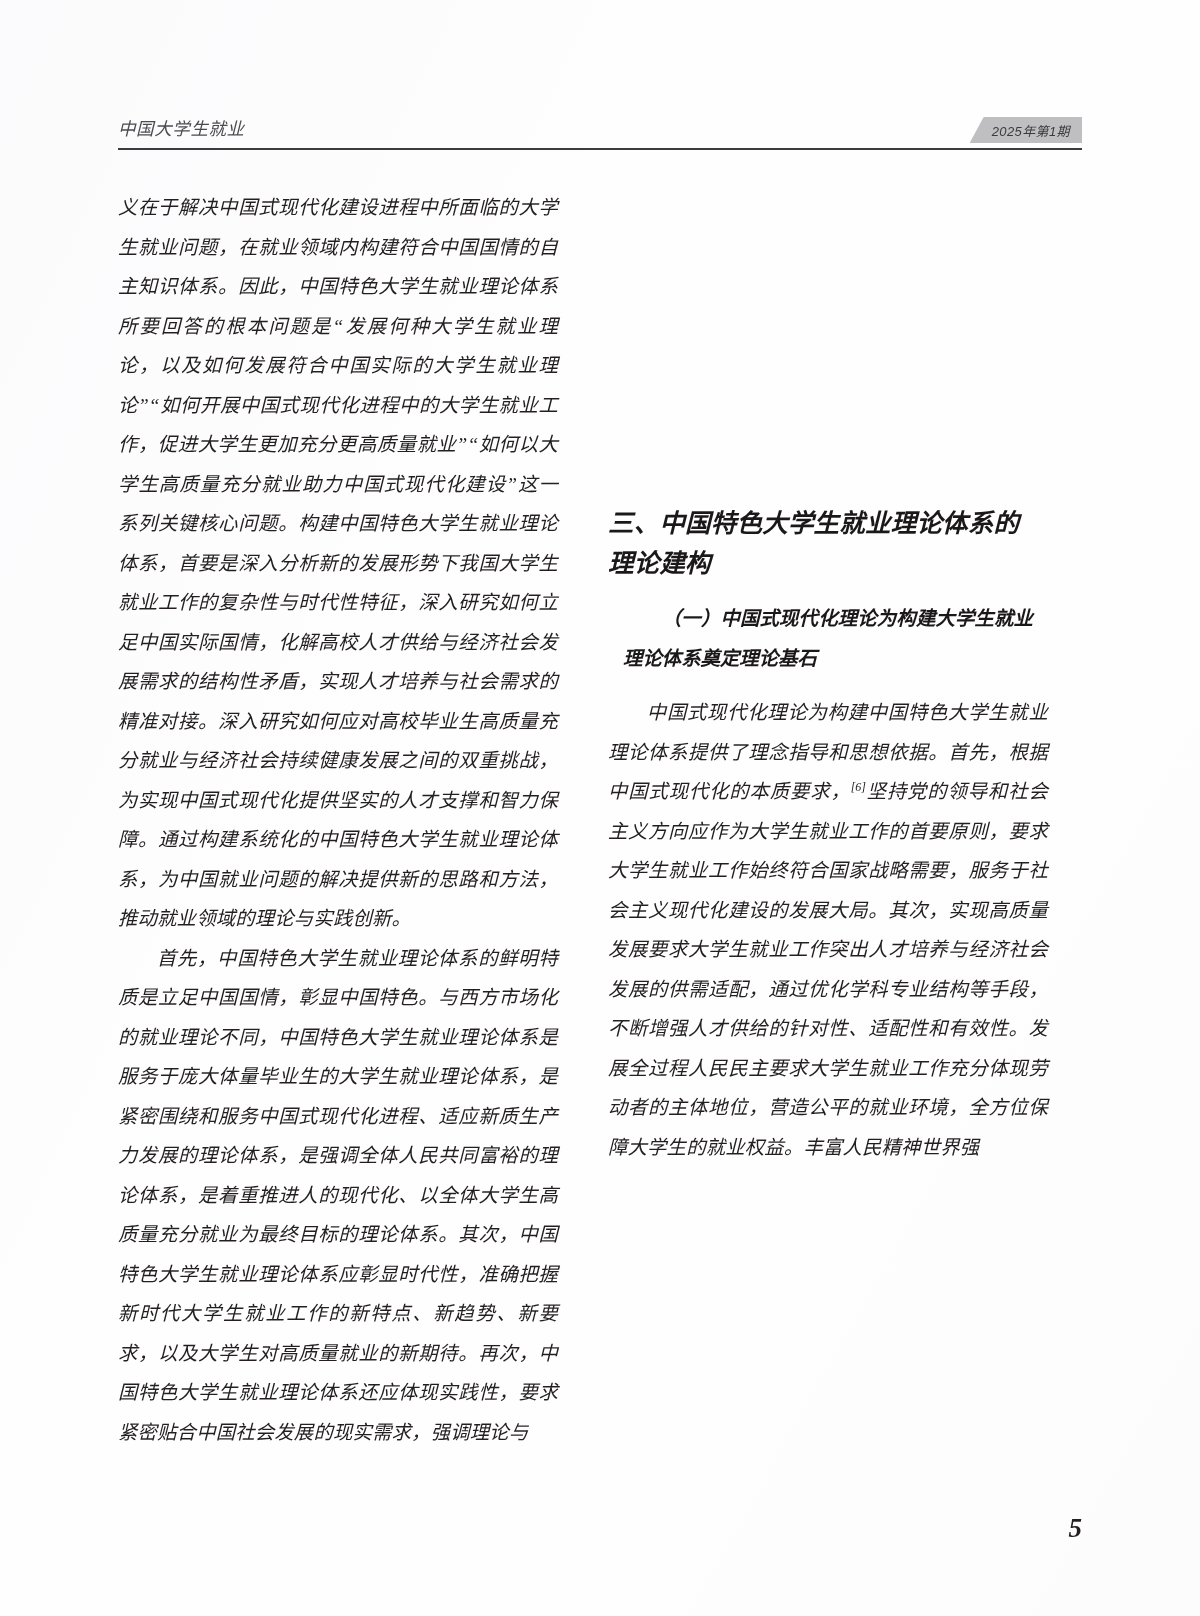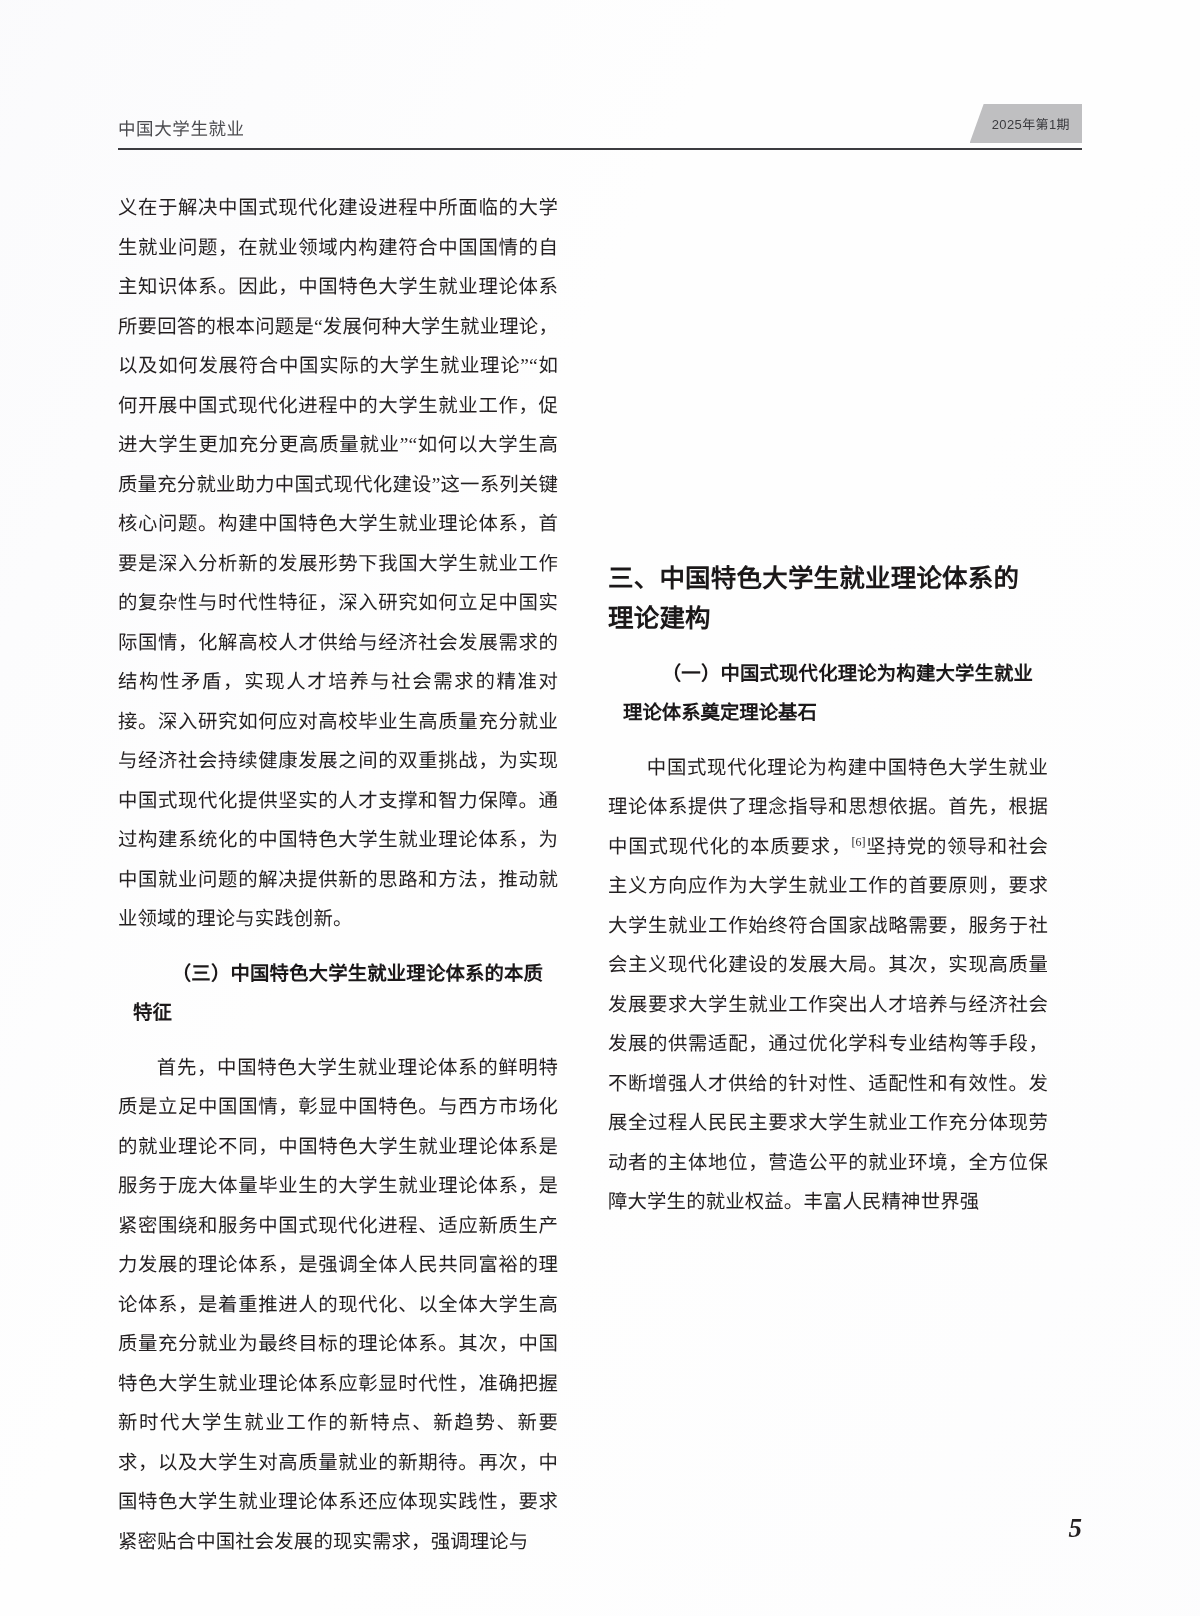--- a/index.html
+++ b/index.html
@@ -34,20 +34,21 @@
       linear-gradient(115deg, rgba(250,250,252,0.85) 0%, rgba(255,255,255,0) 38%),
       linear-gradient(300deg, rgba(252,252,253,0.8) 0%, rgba(255,255,255,0) 42%);
     pointer-events: none;
     z-index: 0;
   }
 
   .content {
     position: relative;
     z-index: 1;
     padding: 0 118px;
+    font-style: italic;
   }
 
   
   .header {
     position: relative;
     height: 58px;
     padding-top: 90px;
   }
 
   .header-title {
@@ -58,21 +59,21 @@
     font-size: 17.5px;
     letter-spacing: 0.6px;
     color: #4b4b4f;
     white-space: nowrap;
   }
 
   .issue-badge {
     position: absolute;
     right: 0;
     bottom: 5px;
-    height: 39px;
+    height: 26px;
     padding: 0 12px 0 22px;
     display: flex;
     align-items: center;
     background: #bfbfc1;
     color: #3b3b3f;
     font-family: "Liberation Sans", "DejaVu Sans", sans-serif;
     font-size: 13px;
     letter-spacing: 0.4px;
     white-space: nowrap;
     clip-path: polygon(14px 0, 100% 0, 100% 100%, 0 100%);
@@ -169,21 +170,20 @@
   </div>
 
   <div class="header-rule"></div>
 
   <div class="content">
     <div class="columns">
 
       <div class="col">
         <p class="body-text">义在于解决中国式现代化建设进程中所面临的大学生就业问题，在就业领域内构建符合中国国情的自主知识体系。因此，中国特色大学生就业理论体系所要回答的根本问题是“发展何种大学生就业理论，以及如何发展符合中国实际的大学生就业理论”“如何开展中国式现代化进程中的大学生就业工作，促进大学生更加充分更高质量就业”“如何以大学生高质量充分就业助力中国式现代化建设”这一系列关键核心问题。构建中国特色大学生就业理论体系，首要是深入分析新的发展形势下我国大学生就业工作的复杂性与时代性特征，深入研究如何立足中国实际国情，化解高校人才供给与经济社会发展需求的结构性矛盾，实现人才培养与社会需求的精准对接。深入研究如何应对高校毕业生高质量充分就业与经济社会持续健康发展之间的双重挑战，为实现中国式现代化提供坚实的人才支撑和智力保障。通过构建系统化的中国特色大学生就业理论体系，为中国就业问题的解决提供新的思路和方法，推动就业领域的理论与实践创新。</p>
 
-        <p class="sub-heading">（三）中国特色大学生就业理论体系的本质特征</p>
 
         <p class="body-text indent">首先，中国特色大学生就业理论体系的鲜明特质是立足中国国情，彰显中国特色。与西方市场化的就业理论不同，中国特色大学生就业理论体系是服务于庞大体量毕业生的大学生就业理论体系，是紧密围绕和服务中国式现代化进程、适应新质生产力发展的理论体系，是强调全体人民共同富裕的理论体系，是着重推进人的现代化、以全体大学生高质量充分就业为最终目标的理论体系。其次，中国特色大学生就业理论体系应彰显时代性，准确把握新时代大学生就业工作的新特点、新趋势、新要求，以及大学生对高质量就业的新期待。再次，中国特色大学生就业理论体系还应体现实践性，要求紧密贴合中国社会发展的现实需求，强调理论与</p>
       </div>
 
       <div class="col">
 
         <h2 class="section-heading">三、中国特色大学生就业理论体系的理论建构</h2>
 
 
         <p class="sub-heading">（一）中国式现代化理论为构建大学生就业理论体系奠定理论基石</p>

